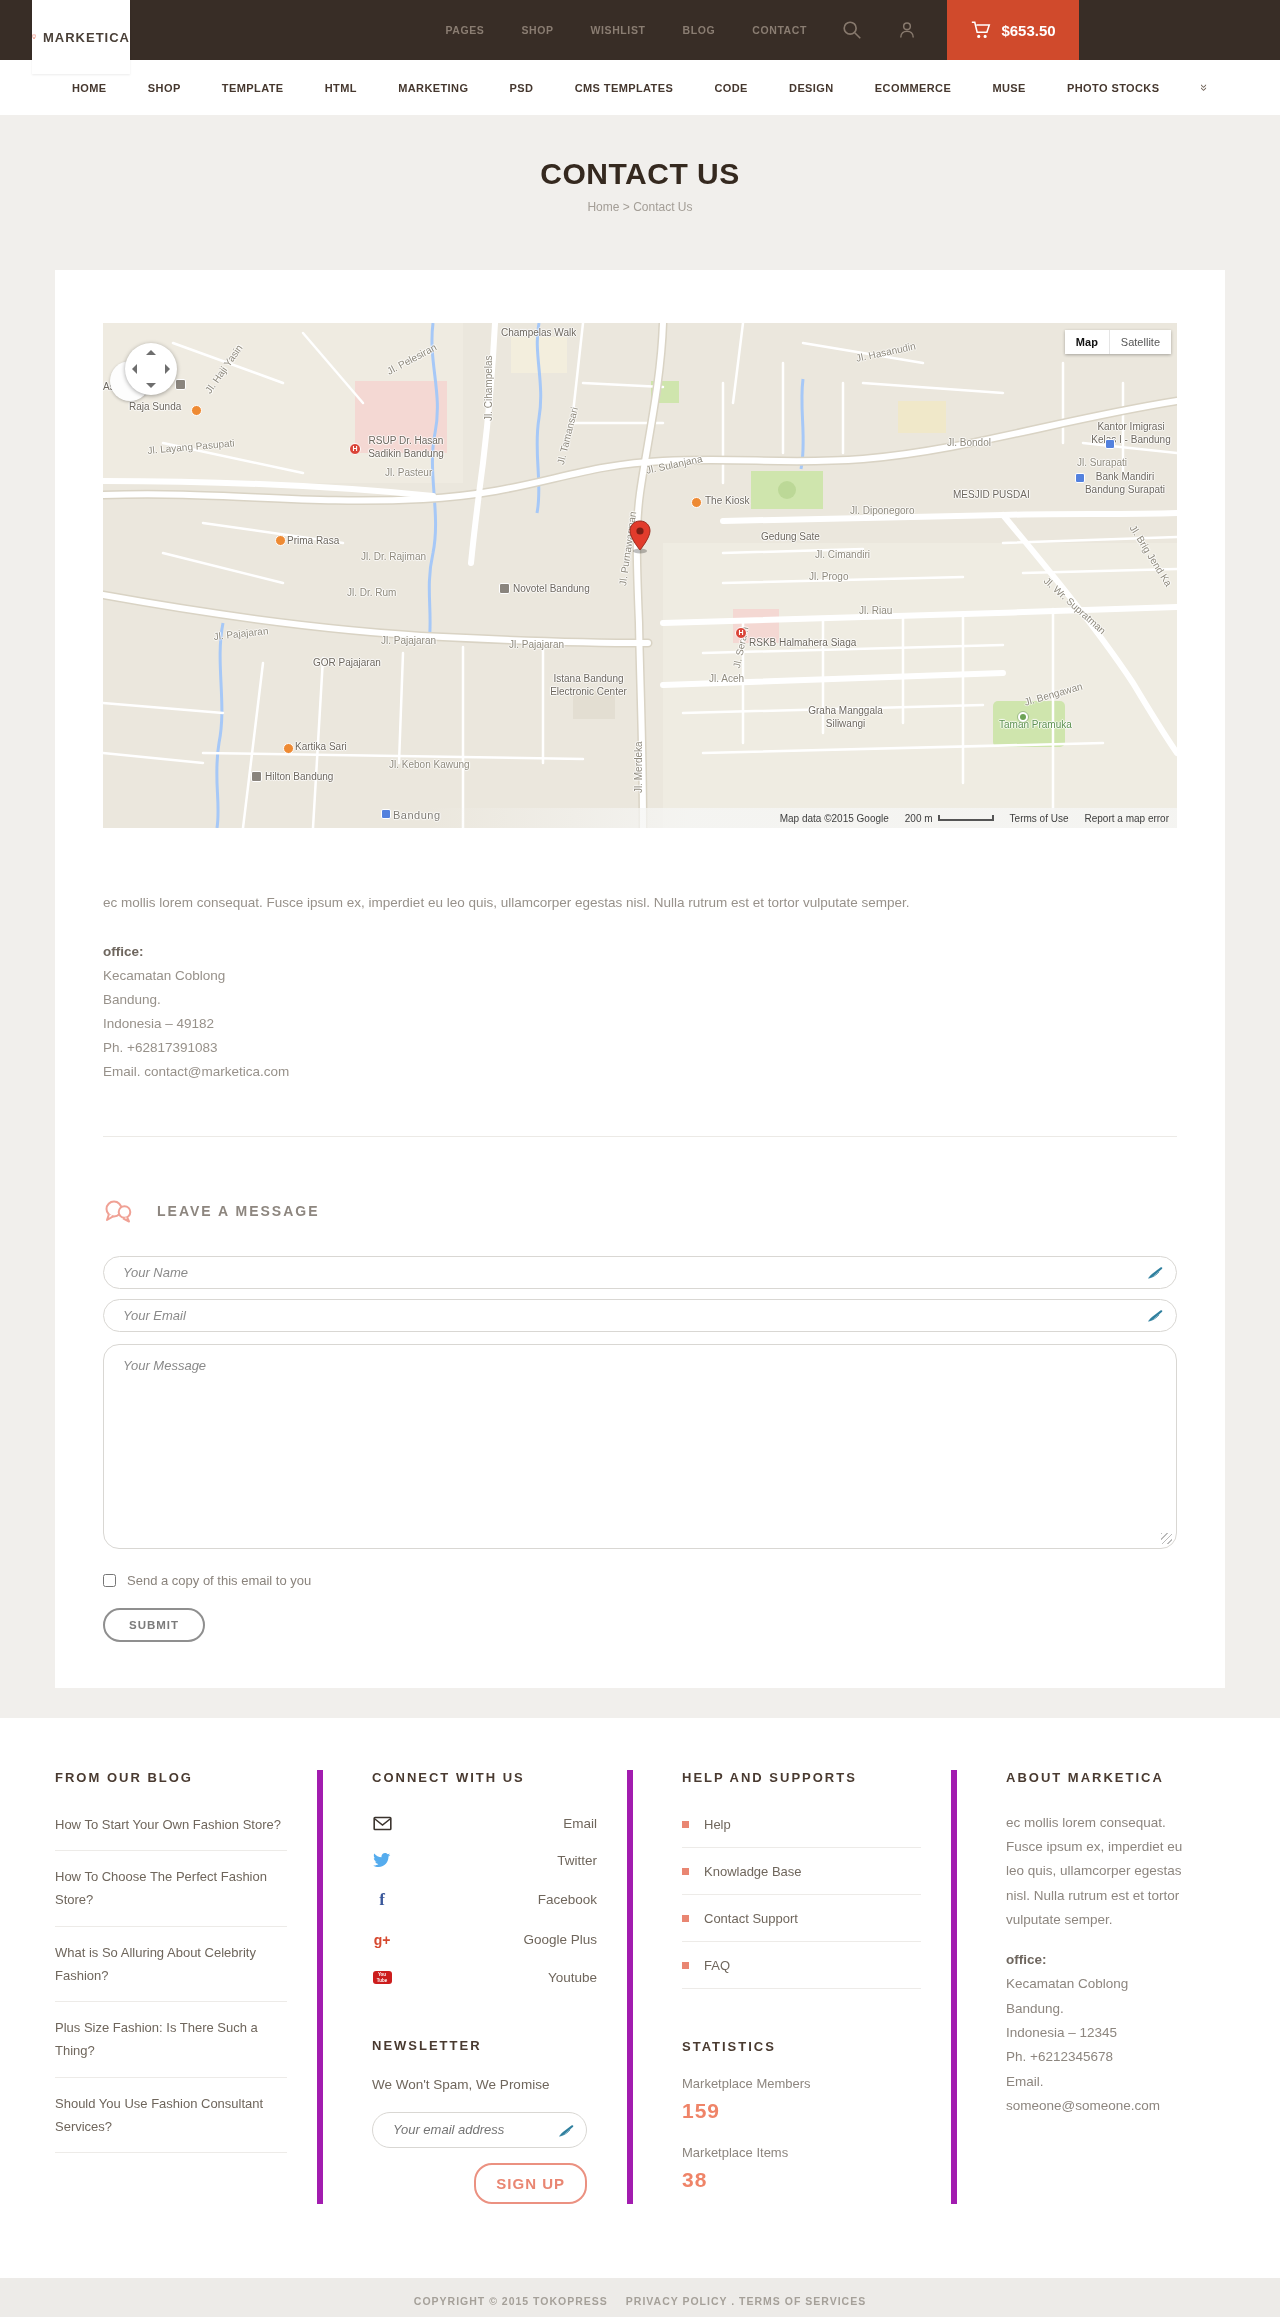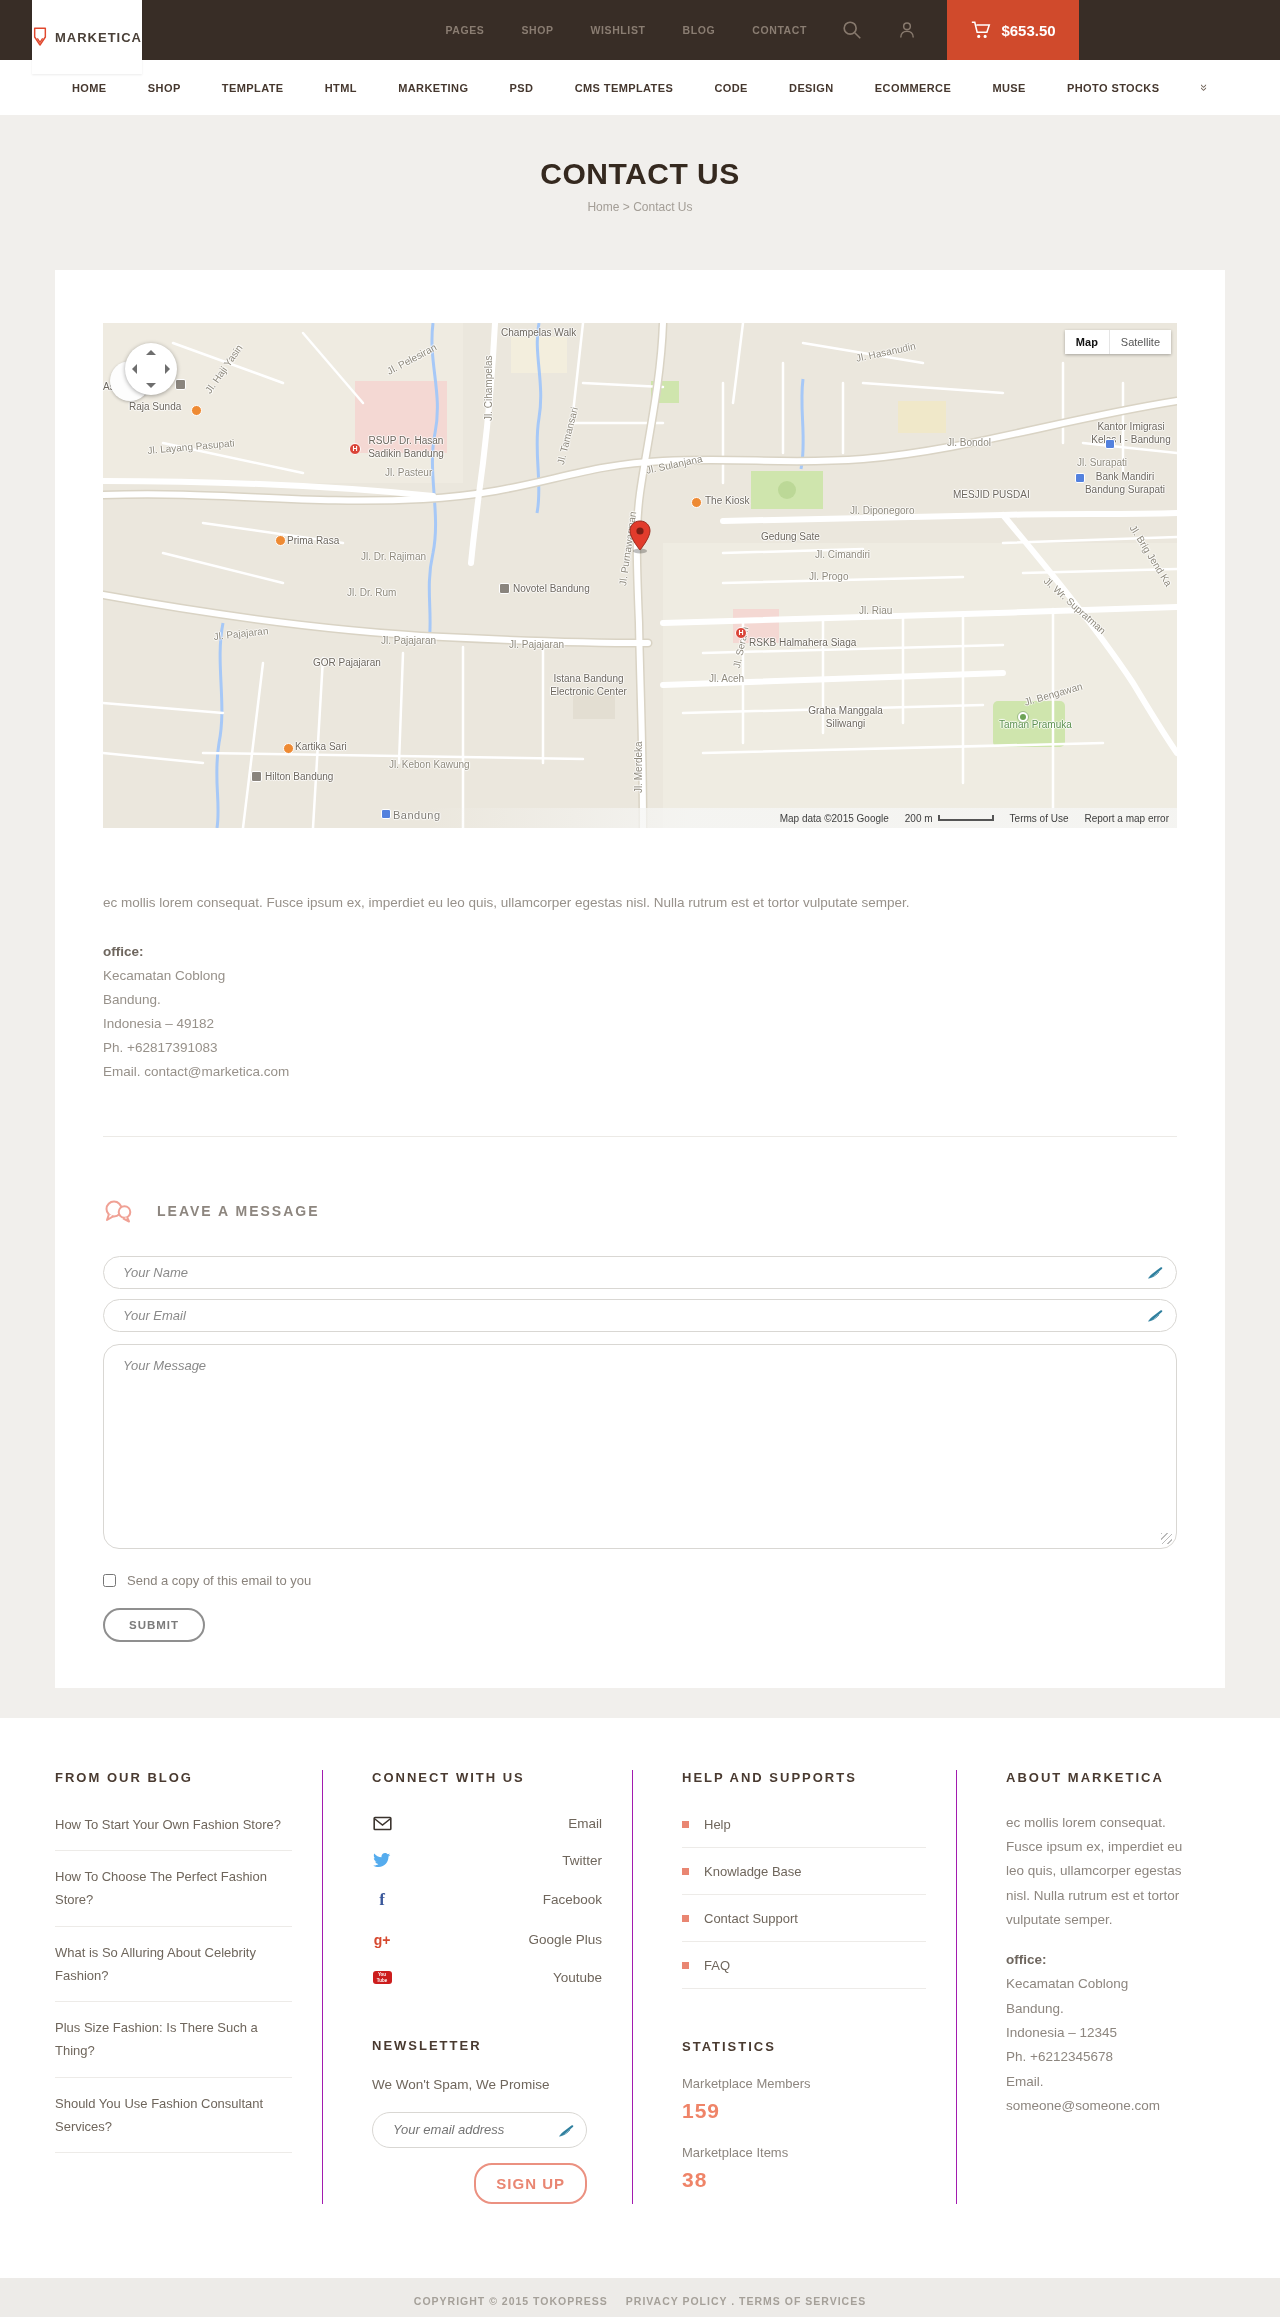--- a/index.html
+++ b/index.html
@@ -1,21 +1,21 @@
 <!DOCTYPE html>
 <html><head>
 <meta charset="utf-8">
 <style>
   * { box-sizing: border-box; margin: 0; padding: 0; }
   html,body { width:1280px; }
   body { font-family: "Liberation Sans", sans-serif; background:#f1efec; }
 
   
   .topbar { position:relative; height:60px; background:#382d26; display:flex; align-items:center; }
-  .logo-box { position:absolute; left:32px; top:0; width:110px; height:74px; background:#fff;
+  .logo-box { position:absolute; left:32px; top:0; width:98px; height:74px; background:#fff;
               display:flex; align-items:center; justify-content:center; gap:7px; z-index:5;
               box-shadow:0 1px 2px rgba(0,0,0,.08); }
   .logo-box .brand { font-size:13px; font-weight:bold; letter-spacing:1px; color:#4a4038; }
   .top-nav { margin-left:auto; display:flex; gap:37px; align-items:center; }
   .top-nav a { font-size:10.5px; font-weight:bold; letter-spacing:.6px; color:#8a7d72; text-decoration:none; }
   .hicon { margin-left:34px; display:flex; align-items:center; }
   .cart-btn { margin-left:30px; margin-right:201px; width:132px; height:60px; background:#d04a2c;
               display:flex; align-items:center; justify-content:center; gap:9px; text-decoration:none; }
   .cart-btn .amt { color:#fff; font-weight:bold; font-size:15px;text-align:center; }
 
@@ -104,21 +104,21 @@
   .chk-row input { width:13px; height:13px; accent-color:#fff; }
   .submit-btn { margin-top:20px; display:inline-block; background:#fff; border:2px solid #8f8f8f; border-radius:17px;
                 padding:9px 24px; font-size:11.5px; font-weight:bold; letter-spacing:1px; color:#7b7b7b; cursor:pointer;
                 font-family:"Liberation Sans",sans-serif; }
 
   
   footer { margin-top:30px; background:#fff; padding:52px 55px 74px; display:grid;
            grid-template-columns:268px 310px 324px 268px; }
   .fcol { padding-right:30px; }
   .fcol + .fcol { padding-left:49px; }
-  .fcol.b1, .fcol.b2, .fcol.b3 { border-right:1px solid #a21caf; }
+  .fcol.b1, .fcol.b2, .fcol.b3 { border-right:6px solid #a21caf; }
   .fhead { font-size:13px; font-weight:bold; letter-spacing:2px; color:#493a30; }
   .bitem { display:block; padding:15px 0 14px; border-bottom:1px solid #edebe8; font-size:13px; line-height:1.75;
            color:#6f665c; text-decoration:none; }
   .blog-list { margin-top:14px; }
   .social { display:flex; align-items:center; gap:5px; padding:11px 0; font-size:13.5px; color:#6f665c; text-decoration:none;justify-content:space-between; }
   .social-list { margin-top:20px; }
   .sic { width:20px; display:flex; justify-content:center; align-items:center; }
   .fb-f { color:#3a589b; font-weight:bold; font-size:17px; font-family:"Liberation Serif",serif; }
   .gp { color:#d6492f; font-weight:bold; font-size:14px; }
   .yt { width:19px; height:13px; background:#cc1d1d; border-radius:3px; color:#fff; font-size:4.5px; font-weight:bold;

